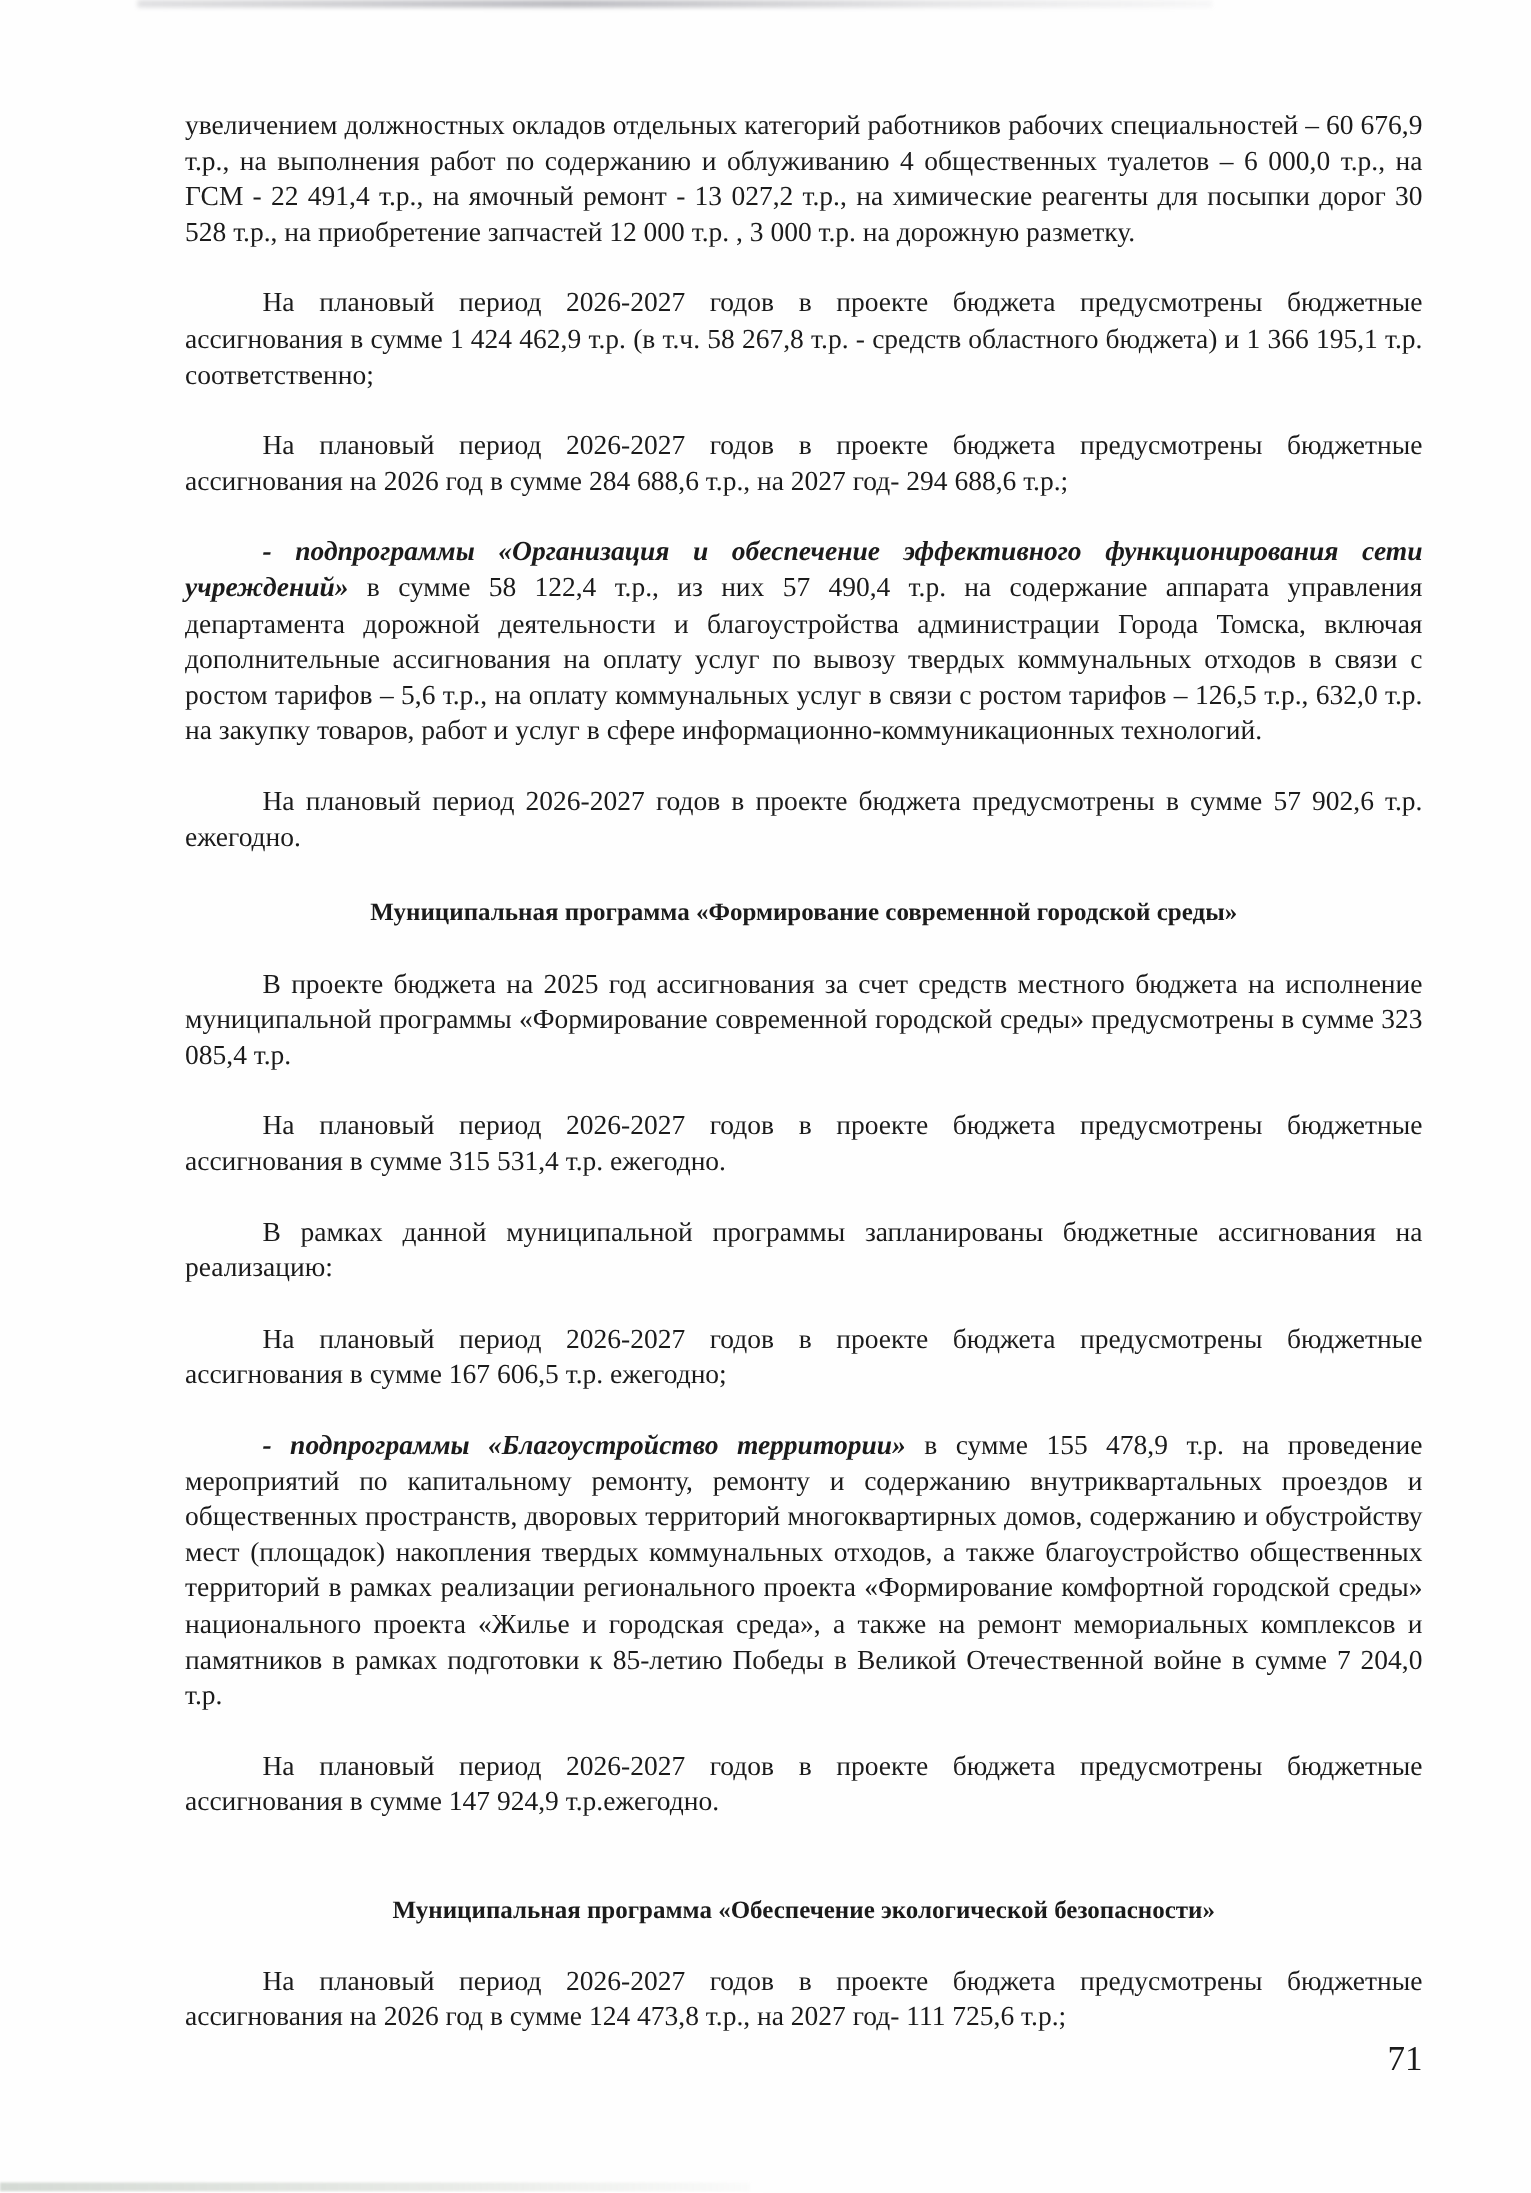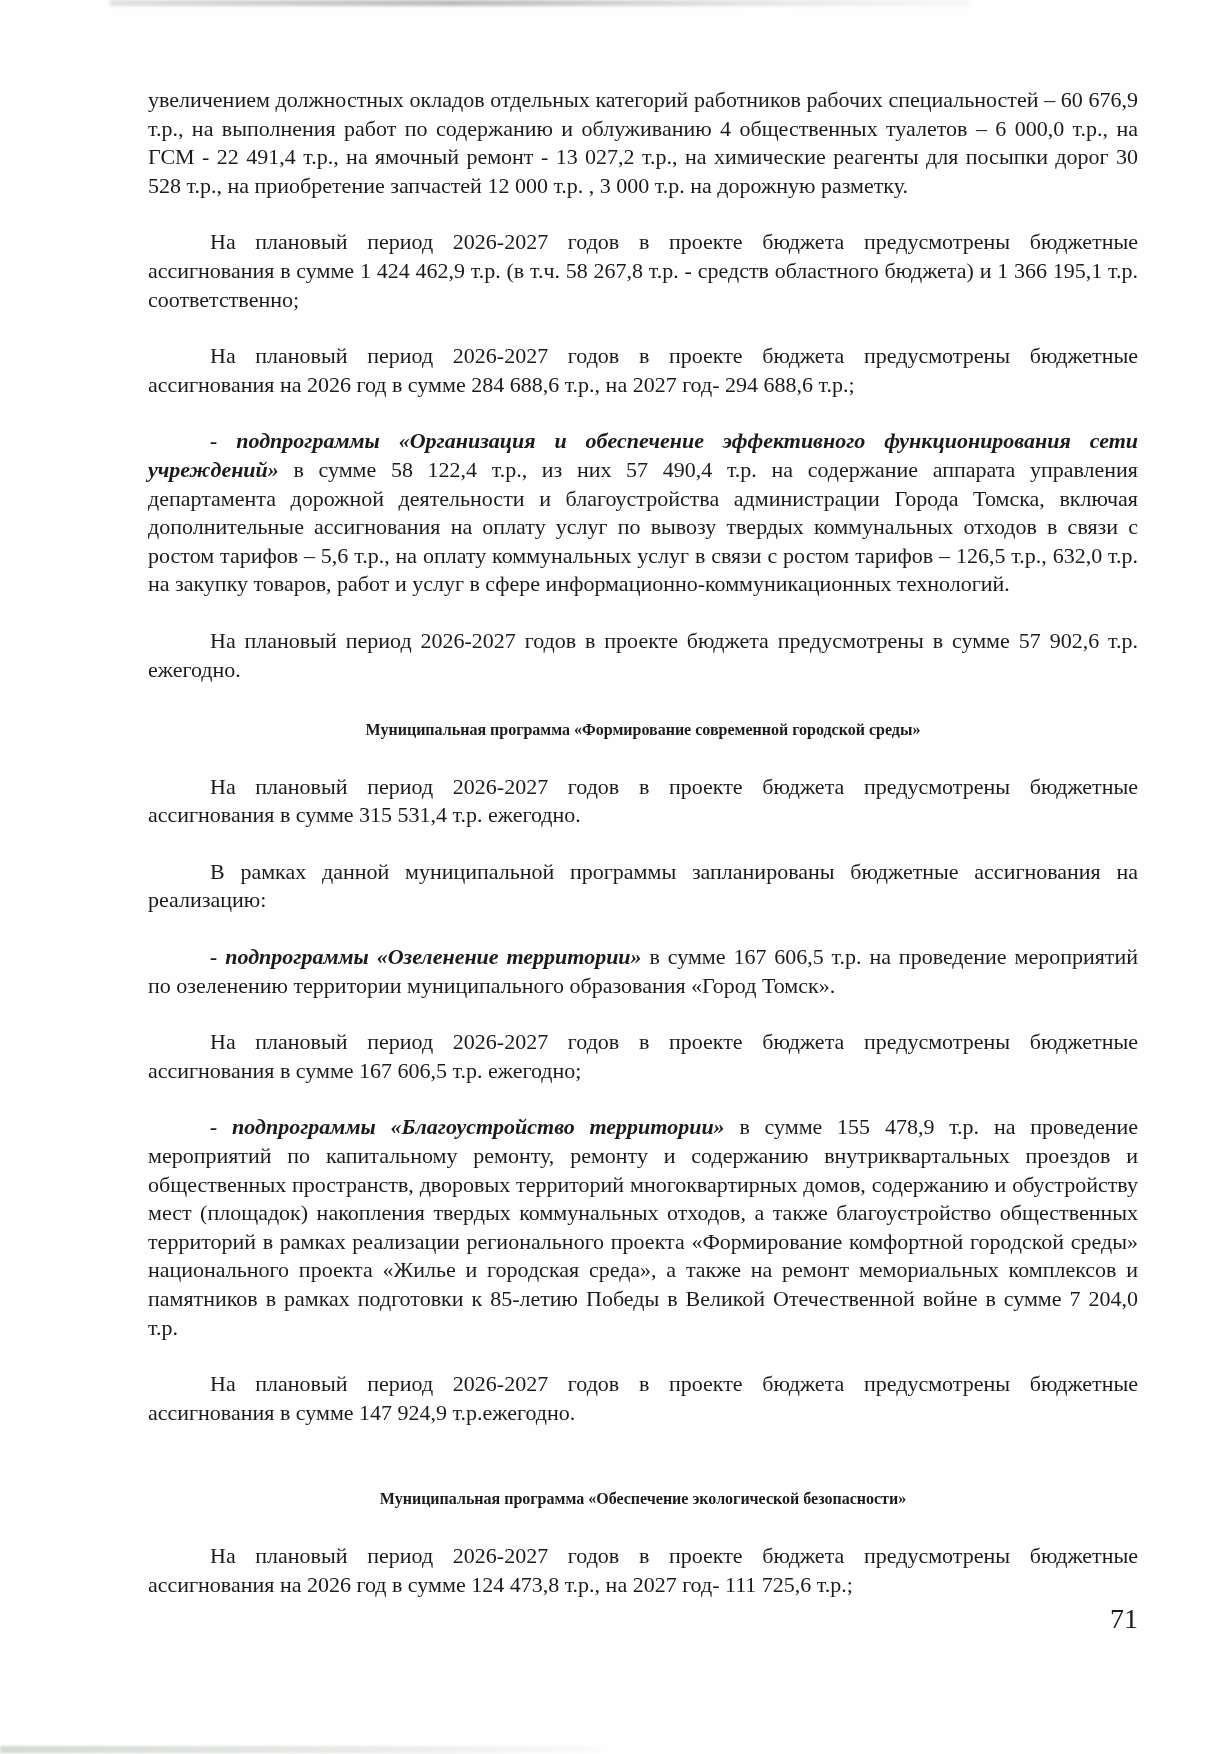--- a/index.html
+++ b/index.html
@@ -46,21 +46,21 @@
     width: 990px;
     font-size: 22px;
     line-height: 28.6px;
     text-align: justify;
   }
   .para { margin: 0; }
   .indent { text-indent: 62px; margin-top: 28px; }
   .bi { font-weight: bold; font-style: italic; }
   .heading {
     margin: 0;
-    font-size: 16px;
+    font-size: 20px;
     line-height: 28.6px;
     font-weight: bold;
     text-align: center;
     text-indent: 0;
   }
   .gap-sm { margin-top: 32px; }
   .gap-lg { margin-top: 58px; }
   .pagenum {
     margin-top: 6px;
     text-align: right;
@@ -82,26 +82,26 @@
 
 
     <p class="para indent">На плановый период 2026-2027 годов в проекте бюджета предусмотрены бюджетные ассигнования на 2026 год в сумме 284 688,6 т.р., на 2027 год- 294 688,6 т.р.;</p>
 
     <p class="para indent"><span class="bi">- подпрограммы «Организация и обеспечение эффективного функционирования сети учреждений»</span><span> в сумме 58 122,4 т.р., из них 57 490,4 т.р. на содержание аппарата управления департамента дорожной деятельности и благоустройства администрации Города Томска, включая дополнительные ассигнования на оплату услуг по вывозу твердых коммунальных отходов в связи с ростом тарифов – 5,6 т.р., на оплату коммунальных услуг в связи с ростом тарифов – 126,5 т.р., 632,0 т.р. на закупку товаров, работ и услуг в сфере информационно-коммуникационных технологий.</span></p>
 
     <p class="para indent">На плановый период 2026-2027 годов в проекте бюджета предусмотрены в сумме 57 902,6 т.р. ежегодно.</p>
 
     <h3 class="heading gap-sm">Муниципальная программа «Формирование современной городской среды»</h3>
 
+    <p class="para indent">В проекте бюджета на 2025 год ассигнования за счет средств местного бюджета на исполнение муниципальной программы «Формирование современной городской среды» предусмотрены в сумме 323 085,4 т.р.</p>
 
     <p class="para indent">На плановый период 2026-2027 годов в проекте бюджета предусмотрены бюджетные ассигнования в сумме 315 531,4 т.р. ежегодно.</p>
 
     <p class="para indent">В рамках данной муниципальной программы запланированы бюджетные ассигнования на реализацию:</p>
 
-    <p class="para indent"><span class="bi">- подпрограммы «Озеленение территории»</span><span> в сумме 167 606,5 т.р. на проведение мероприятий по озеленению территории муниципального образования «Город Томск».</span></p>
 
     <p class="para indent">На плановый период 2026-2027 годов в проекте бюджета предусмотрены бюджетные ассигнования в сумме 167 606,5 т.р. ежегодно;</p>
 
     <p class="para indent"><span class="bi">- подпрограммы «Благоустройство территории»</span><span> в сумме 155 478,9 т.р. на проведение мероприятий по капитальному ремонту, ремонту и содержанию внутриквартальных проездов и общественных пространств, дворовых территорий многоквартирных домов, содержанию и обустройству мест (площадок) накопления твердых коммунальных отходов, а также благоустройство общественных территорий в рамках реализации регионального проекта «Формирование комфортной городской среды» национального проекта «Жилье и городская среда», а также на ремонт мемориальных комплексов и памятников в рамках подготовки к 85-летию Победы в Великой Отечественной войне в сумме 7 204,0 т.р.</span></p>
 
     <p class="para indent">На плановый период 2026-2027 годов в проекте бюджета предусмотрены бюджетные ассигнования в сумме 147 924,9 т.р.ежегодно.</p>
 
     <h3 class="heading gap-lg">Муниципальная программа «Обеспечение экологической безопасности»</h3>
 
 

